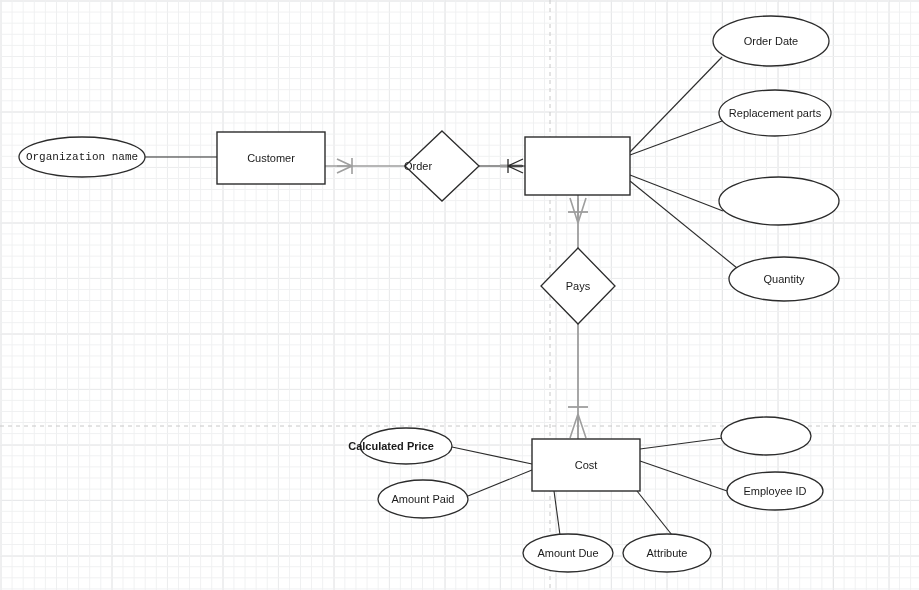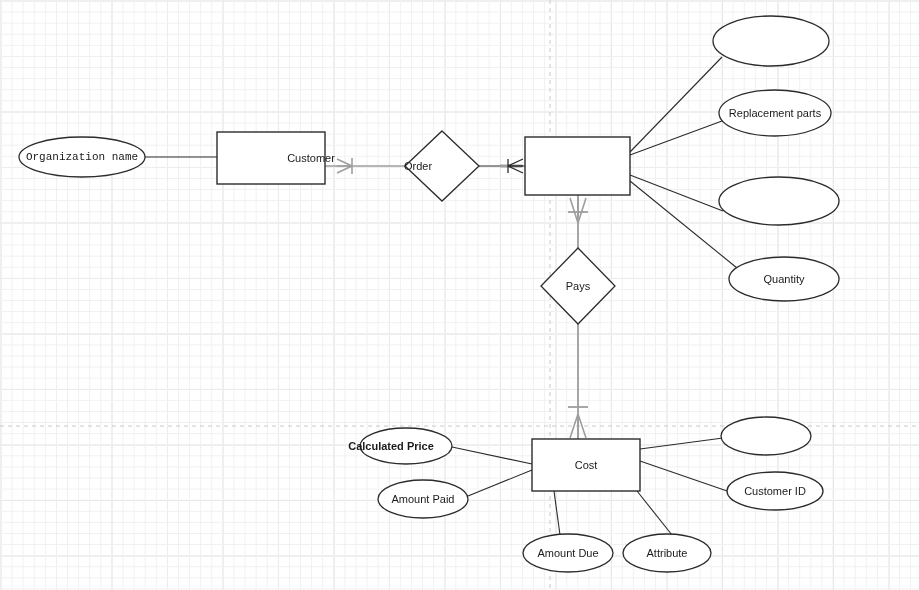--- a/index.html
+++ b/index.html
@@ -111,28 +111,29 @@
     <ellipse cx="779" cy="201" rx="60" ry="24" fill="#ffffff" stroke="#2b2b2b" stroke-width="1.3"></ellipse>
     <ellipse cx="784" cy="279" rx="55" ry="22" fill="#ffffff" stroke="#2b2b2b" stroke-width="1.3"></ellipse>
     <ellipse cx="406" cy="446" rx="46" ry="18" fill="#ffffff" stroke="#2b2b2b" stroke-width="1.3"></ellipse>
     <ellipse cx="423" cy="499" rx="45" ry="19" fill="#ffffff" stroke="#2b2b2b" stroke-width="1.3"></ellipse>
     <ellipse cx="568" cy="553" rx="45" ry="19" fill="#ffffff" stroke="#2b2b2b" stroke-width="1.3"></ellipse>
     <ellipse cx="667" cy="553" rx="44" ry="19" fill="#ffffff" stroke="#2b2b2b" stroke-width="1.3"></ellipse>
     <ellipse cx="766" cy="436" rx="45" ry="19" fill="#ffffff" stroke="#2b2b2b" stroke-width="1.3"></ellipse>
     <ellipse cx="775" cy="491" rx="48" ry="19" fill="#ffffff" stroke="#2b2b2b" stroke-width="1.3"></ellipse>
   </svg>
 
-  <div class="node-label" style="left:217px; top:132px; width:108px; height:52px;margin-left:40px;">Customer</div>
+  <div class="node-label" style="left:217px; top:132px; width:108px; height:52px;">Customer</div>
   <div class="node-label" style="left:532px; top:439px; width:108px; height:52px;">Cost</div>
 
   <div class="node-label" style="left:381px; top:146px; width:74px; height:40px;">Order</div>
   <div class="node-label" style="left:541px; top:266px; width:74px; height:40px;">Pays</div>
 
   <div class="node-label" style="left:19px; top:137px; width:126px; height:40px;font-family:Liberation Mono, monospace;">Organization name</div>
+  <div class="node-label" style="left:713px; top:16px; width:116px; height:50px;">Order Date</div>
   <div class="node-label" style="left:719px; top:90px; width:112px; height:46px;">Replacement parts</div>
   <div class="node-label" style="left:729px; top:257px; width:110px; height:44px;">Quantity</div>
   <div class="node-label" style="left:345px; top:428px; width:92px; height:36px;font-weight:bold;">Calculated Price</div>
   <div class="node-label" style="left:378px; top:480px; width:90px; height:38px;">Amount Paid</div>
   <div class="node-label" style="left:523px; top:534px; width:90px; height:38px;">Amount Due</div>
   <div class="node-label" style="left:623px; top:534px; width:88px; height:38px;">Attribute</div>
-  <div class="node-label" style="left:727px; top:472px; width:96px; height:38px;">Customer ID</div>
+  <div class="node-label" style="left:727px; top:472px; width:96px; height:38px;">Employee ID</div>
 
 </div>
 
 </body></html>

